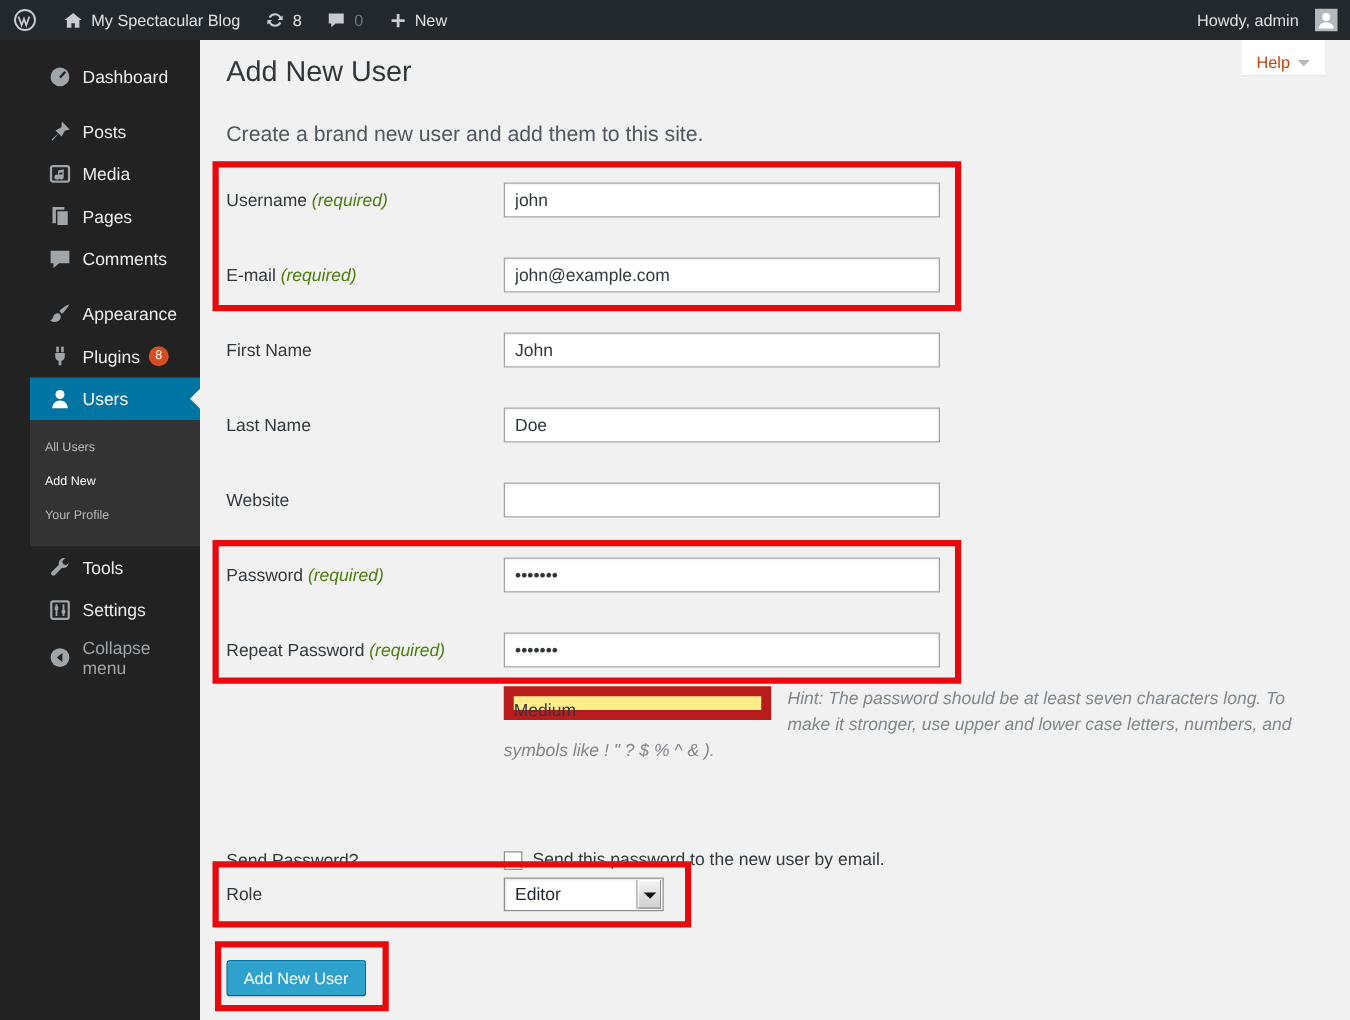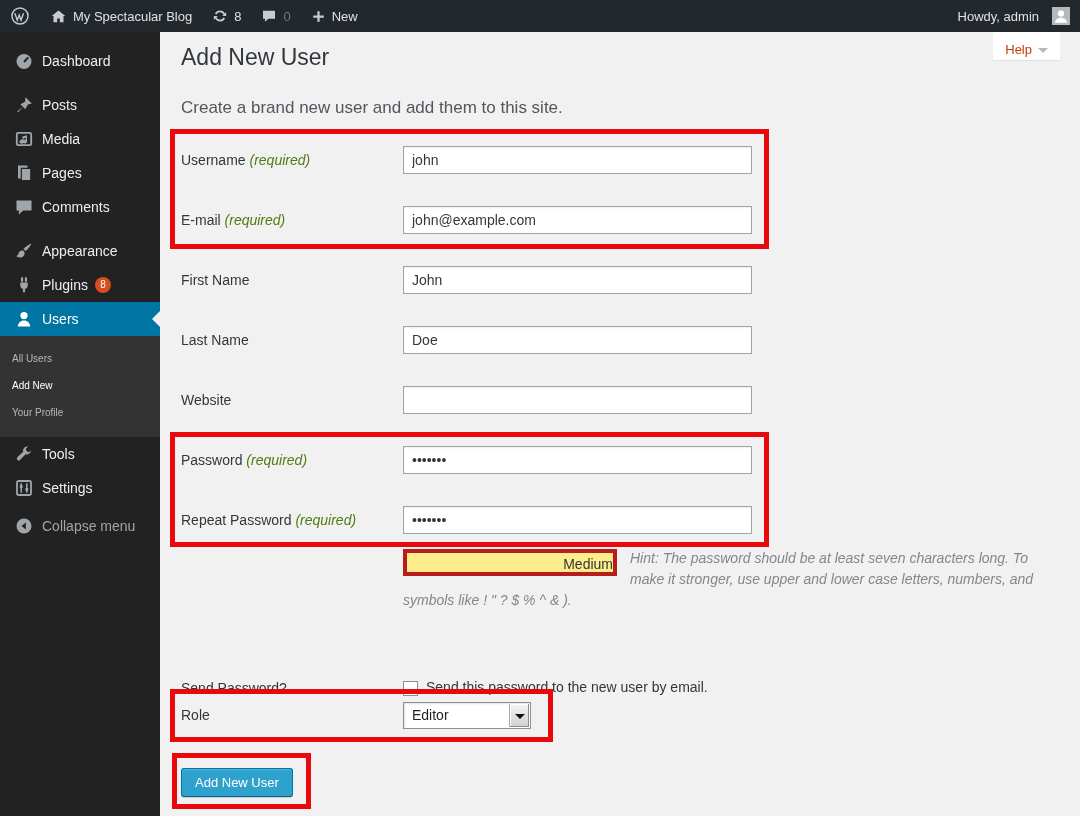--- a/index.html
+++ b/index.html
@@ -13,21 +13,21 @@
   .ab-left, .ab-right { display:flex; align-items:center; height:32px; }
   .ab-item { display:flex; align-items:center; gap:6px; padding:0 10px; height:32px; color:#dfe1e3; cursor:pointer; }
   .ab-item svg { display:block; }
   .ab-icon { color:#c8ccd0; }
   .ab-count-dim { color:#72777c; }
   .ab-new-plus { color:#c8ccd0; }
   .avatar { width:18px; height:18px; background:#b4b9be; display:inline-block; margin-left:7px; }
   .avatar svg { display:block; }
 
   
-  .sidebar { position:absolute; top:32px; left:0; bottom:0; width:160px; background:#222; color:#eee; }
+  .sidebar { position:absolute; top:32px; left:0; bottom:0; width:160px; background:#222; color:#eee;padding-left:24px; }
   .menu { list-style:none; padding-top:12px; }
   .mi { display:flex; align-items:center; height:34px; padding:0 8px; font-size:14px; color:#eee; cursor:pointer; position:relative; }
   .mi .micon { width:20px; height:20px; margin:0 8px 0 6px; color:#a0a5aa; flex:0 0 20px; }
   .mi.gap { margin-top:10px; }
   .mi.active { background:#0074a2; color:#fff; }
   .mi.active .micon { color:#fff; }
   .mi .badge { margin-left:7px; background:#d54e21; color:#fff; font-size:10px; line-height:16px;
     min-width:16px; text-align:center; border-radius:9px; padding:0 4px; }
   .arrow-notch { position:absolute; right:0; top:50%; margin-top:-8px; width:0; height:0;
     border-top:8px solid transparent; border-bottom:8px solid transparent; border-right:8px solid #f1f1f1; }
@@ -48,21 +48,21 @@
   .frow { position:absolute; left:0; right:0; }
   .flabel { position:absolute; left:21px; top:0; width:215px; font-size:14px; color:#32373c; line-height:28px; }
   .flabel .req { font-style:italic; color:#4d7c0f; }
   .finput { position:absolute; left:243px; top:0; width:349px; height:28px; border:1px solid #a3a3a3;
     background:#fff; font-family:"Liberation Sans",sans-serif; font-size:14px; color:#32373c;
     padding:2px 8px; box-shadow:inset 0 1px 2px rgba(0,0,0,.07); outline:none; }
 
   .meter-hint { position:absolute; left:243px; top:516px; width:640px; font-size:14px; font-style:italic;
     color:#82878c; line-height:21px; }
   .strength { float:left; width:214px; height:27px; margin:1px 13px 6px 0; background:#ffec8b;
-    border:4px solid #b91c1c; text-align:right; font-style:normal; font-size:14px; color:#32373c; line-height:23px; }
+    border:8px solid #b91c1c; text-align:left; font-style:normal; font-size:14px; color:#32373c; line-height:23px; }
 
   .checkbox { position:absolute; left:243px; top:5px; width:15px; height:15px; background:#fff;
     border:1px solid #8c8f94; cursor:pointer; }
   .cb-label { position:absolute; left:266px; top:3px; font-size:14px; color:#32373c; }
 
   .select-box { position:absolute; left:243px; top:0; width:128px; height:27px; background:#fff;
     border:1px solid #8c8f94; box-shadow:inset 1px 1px 2px rgba(0,0,0,.12); cursor:pointer; }
   .select-text { position:absolute; left:8px; top:4px; font-size:14px; color:#1d2327; }
   .sel-btn { position:absolute; right:1px; top:1px; bottom:1px; width:20px;
     background:linear-gradient(#f4f4f4,#cfcfcf); border-left:1px solid #a8a8a8;

